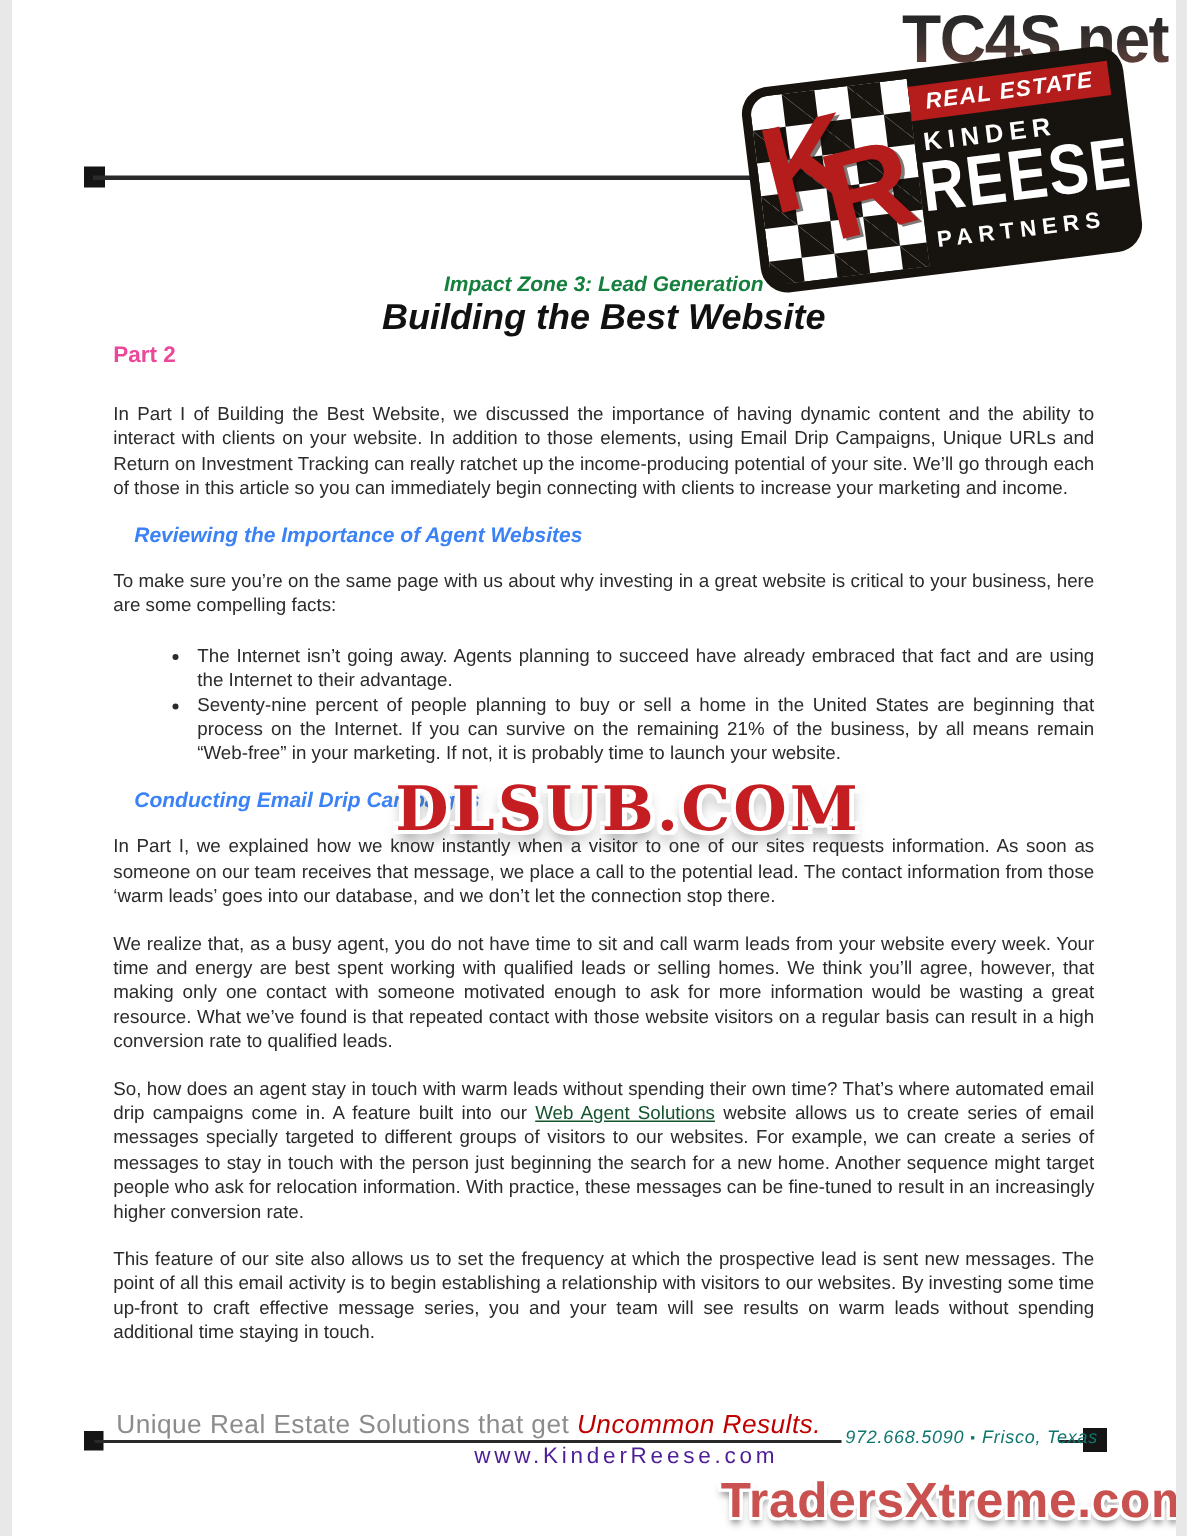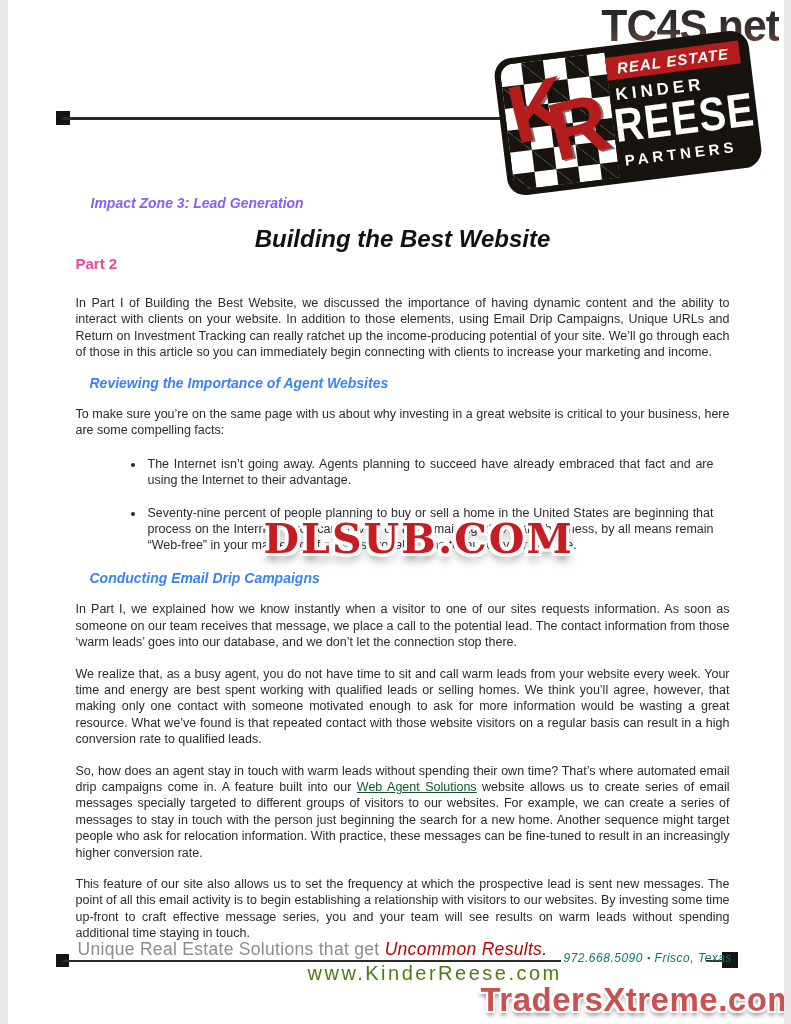--- a/index.html
+++ b/index.html
@@ -50,52 +50,52 @@
   }
   .logo-kinder{position:absolute;left:116px;top:38px;color:#fff;font-weight:800;
     font-size:17px;letter-spacing:4px;}
   .logo-reese{position:absolute;left:111px;top:52px;color:#fff;font-weight:900;
     font-size:40px;letter-spacing:1px;transform:scaleY(1.18);transform-origin:top left;}
   .logo-partners{position:absolute;left:117px;top:105px;color:#fff;font-weight:800;
     font-size:15px;letter-spacing:4px;}
   
   .content{position:absolute;top:180px;left:68px;width:654px;z-index:2;
     font-size:12.5px;line-height:16.4px;}
-  .kicker{font-size:14px;font-weight:bold;font-style:italic;color:#8b5cf6;
-    margin:15px;}
+  .kicker{font-size:14px;font-weight:bold;font-style:italic;color:#15803d;
+    text-align:center;margin:1px;}
   .doc-title{font-size:24px;font-weight:bold;color:#111;text-align:center;
     margin:2px 0 0;line-height:1.05;font-style:italic;}
   .doc-sub{font-size:15px;font-weight:bold;color:#ec4899;margin:4px 0 0;}
   .content p{margin:15px 0 0;text-align:justify;}
   .content p.first{margin-top:23px;}
   h2.redhead{font-size:14px;font-weight:bold;font-style:italic;color:#3b82f6;
     margin:14px 0 0 14px;}
   .content ul{margin:17px 0 0;padding-left:53px;}
-  .content li{margin:16px;padding-left:3px;text-align:justify;}
+  .content li{margin:0;padding-left:3px;text-align:justify;}
   .doclink{color:#14532d;text-decoration:underline;cursor:pointer;}
   
   .dlsub{
     position:absolute;top:519px;left:256px;z-index:6;
     font-family:"DejaVu Serif","Liberation Serif",serif;font-weight:bold;
     font-size:41px;letter-spacing:2px;color:#c41e22;line-height:1;
     text-shadow:
       -3px -3px 0 #fff,3px -3px 0 #fff,-3px 3px 0 #fff,3px 3px 0 #fff,
       -3px 0 0 #fff,3px 0 0 #fff,0 -3px 0 #fff,0 3px 0 #fff,
       0 7px 9px rgba(70,70,70,.6);
   }
   
   .tagline{position:absolute;top:939px;left:70px;z-index:2;font-size:17.5px;
     color:#8c8c8c;letter-spacing:.3px;}
   .tagline .red{color:#c00000;font-style:italic;}
   .footer-line{top:960px;left:55px;width:498px;height:2px;}
   .footer-line2{top:960px;left:698px;width:16px;height:2px;}
   .sq-bl{top:954px;left:48px;width:13px;height:13px;}
   .sq-br{top:952px;left:714px;width:16px;height:16px;}
   .site-url{position:absolute;top:962px;left:300px;width:220px;text-align:center;
-    font-size:20px;color:#4d7c0f;letter-spacing:2.5px;z-index:2;}
+    font-size:15px;color:#4c1d95;letter-spacing:2.5px;z-index:2;}
   .phone-row{position:absolute;top:951px;left:556px;z-index:2;font-size:12px;
     font-style:italic;color:#0f766e;letter-spacing:.5px;white-space:nowrap;}
   .phone-row .sep{font-style:normal;font-size:9px;vertical-align:1px;padding:0 4px;}
   
   .traders{
     position:absolute;top:983px;left:473px;z-index:6;
     font-size:33px;font-weight:900;letter-spacing:.5px;color:#c9514f;line-height:1;
     text-shadow:
       -2px -2px 0 #fff,2px -2px 0 #fff,-2px 2px 0 #fff,2px 2px 0 #fff,
       -2px 0 0 #fff,2px 0 0 #fff,0 -2px 0 #fff,0 2px 0 #fff,

